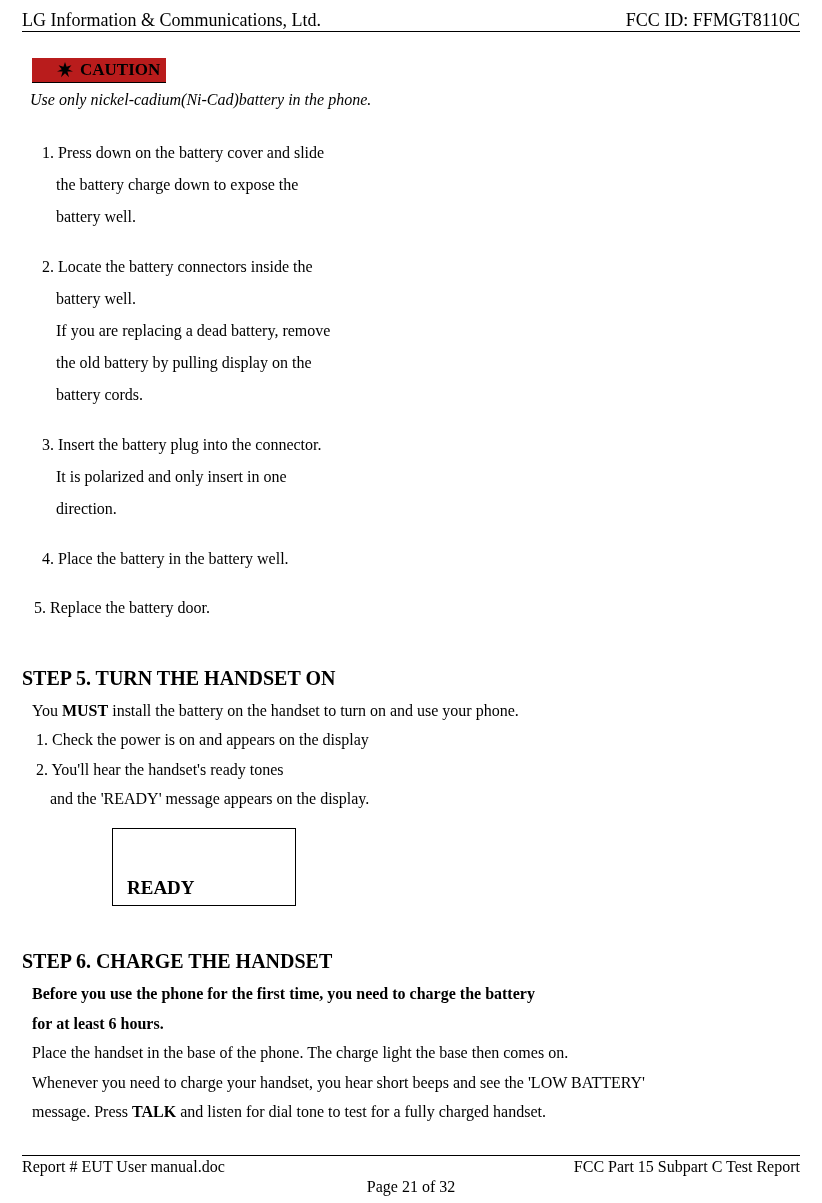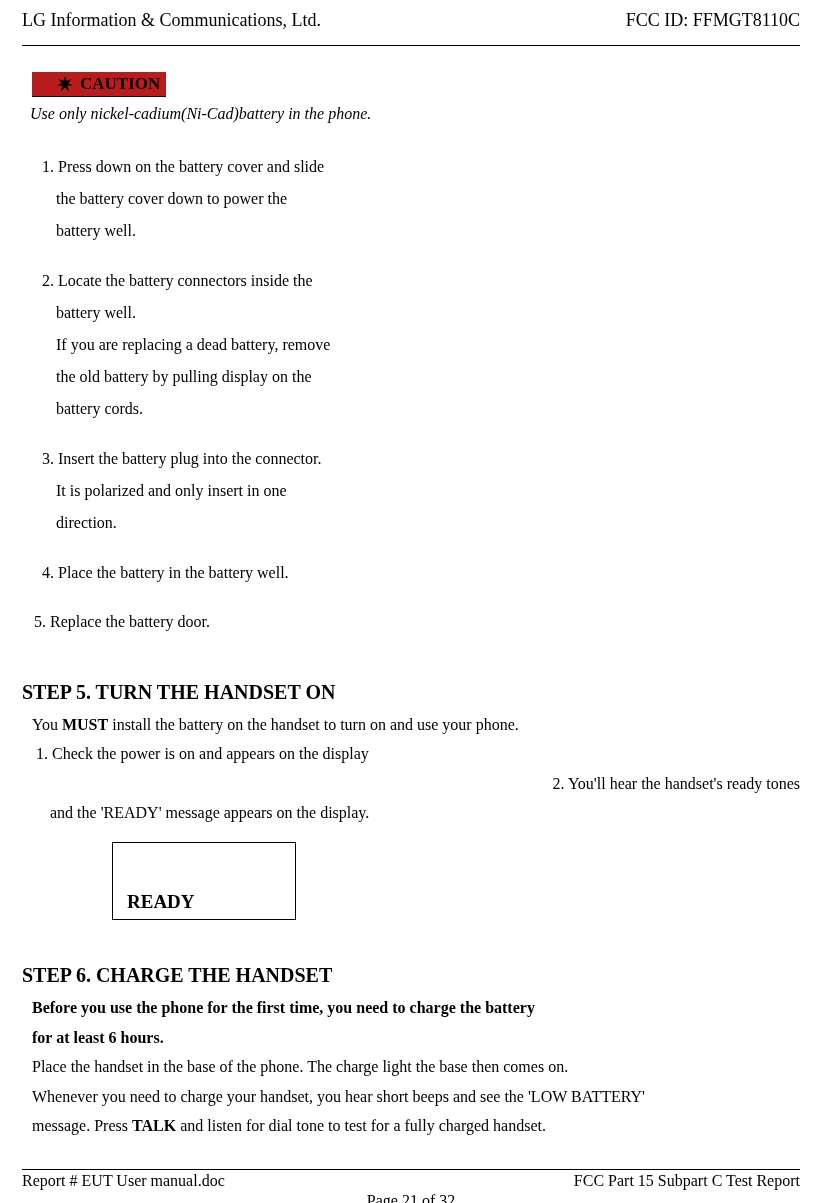--- a/index.html
+++ b/index.html
@@ -12,21 +12,21 @@
     }
     .page {
       padding: 10px 22px 10px 22px;
       box-sizing: border-box;
     }
     .header-row {
       display: flex;
       justify-content: space-between;
       font-size: 18px;
       border-bottom: 1.5px solid #000;
-      padding-bottom: 14px;
+      padding-bottom: 0;
       margin-bottom: 26px;
     }
     .caution-block {
       display: flex;
       align-items: center;
       margin-left: 10px;
     }
     .caution-box {
       display: inline-flex;
       align-items: center;
@@ -122,21 +122,21 @@
         </svg>
       </span>
       <span class="caution-label">CAUTION</span>
     </span>
   </div>
   <div class="caution-text">Use only nickel-cadium(Ni-Cad)battery in the phone.</div>
 
   <div class="step-list">
     <div class="step-item-1">
       <div>1.  Press down on the battery cover and slide</div>
-      <div class="step-indent">the battery cover down to power the</div>
+      <div class="step-indent">the battery charge down to expose the</div>
       <div class="step-indent">battery well.</div>
     </div>
     <div class="step-item-1">
       <div>2.  Locate the battery connectors inside the</div>
       <div class="step-indent">battery well.</div>
       <div class="step-indent">If you are replacing a dead battery, remove</div>
       <div class="step-indent">the old battery by pulling display on the</div>
       <div class="step-indent">battery cords.</div>
     </div>
     <div class="step-item-1">
@@ -146,21 +146,21 @@
     </div>
     <div class="step-item-1">4.  Place the battery in the battery well.</div>
   </div>
   <div class="body-line" style="margin-left:12px;">5.  Replace the battery door.</div>
 
   <div class="step5-heading">STEP  5.  TURN THE HANDSET ON</div>
   <div class="body-line">
     <span>You </span><span class="bold">MUST</span><span> install the battery on the handset to turn on and use your phone.</span>
   </div>
   <div class="body-line" style="margin-left:14px;">1.  Check the power is on and appears on the display</div>
-  <div class="body-line" style="margin-left:14px;text-align:right;">2.  You'll hear the handset's ready tones</div>
+  <div class="body-line" style="margin-left:14px;">2.  You'll hear the handset's ready tones</div>
   <div class="body-line" style="margin-left:28px;">and the 'READY' message appears on the display.</div>
 
   <div class="display-box">
     <span>READY</span>
   </div>
 
   <div class="step6-heading">STEP  6.  CHARGE THE HANDSET</div>
   <div class="step6-body">
     <div class="bold">Before you use the phone for the first time, you need to charge the battery</div>
     <div class="bold">for at least 6 hours.</div>

